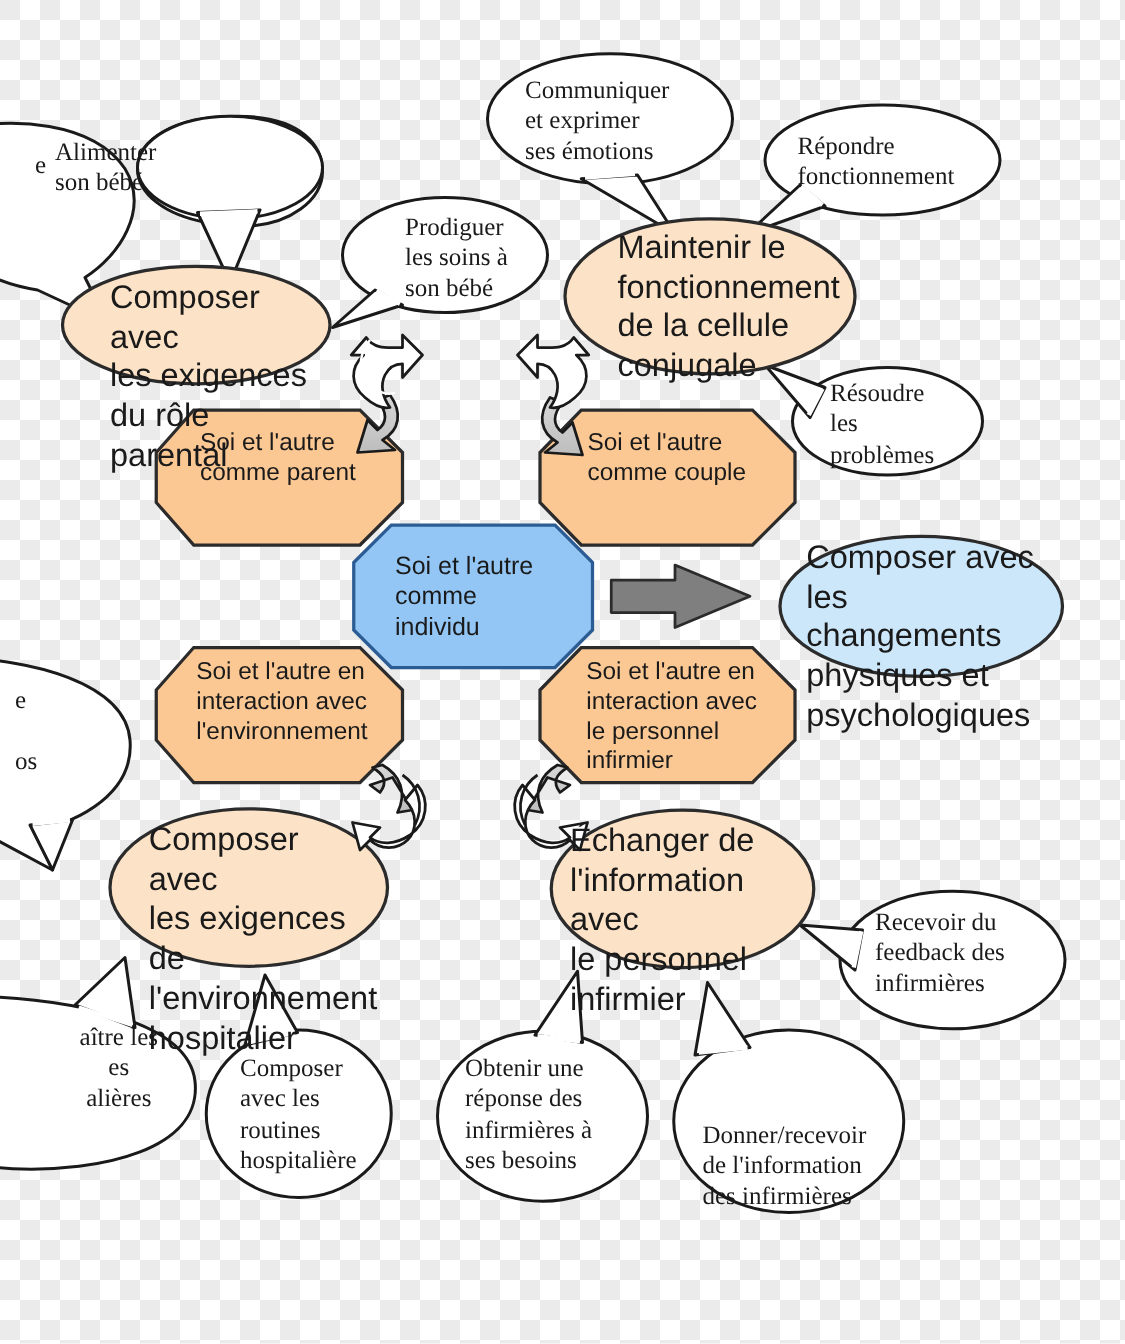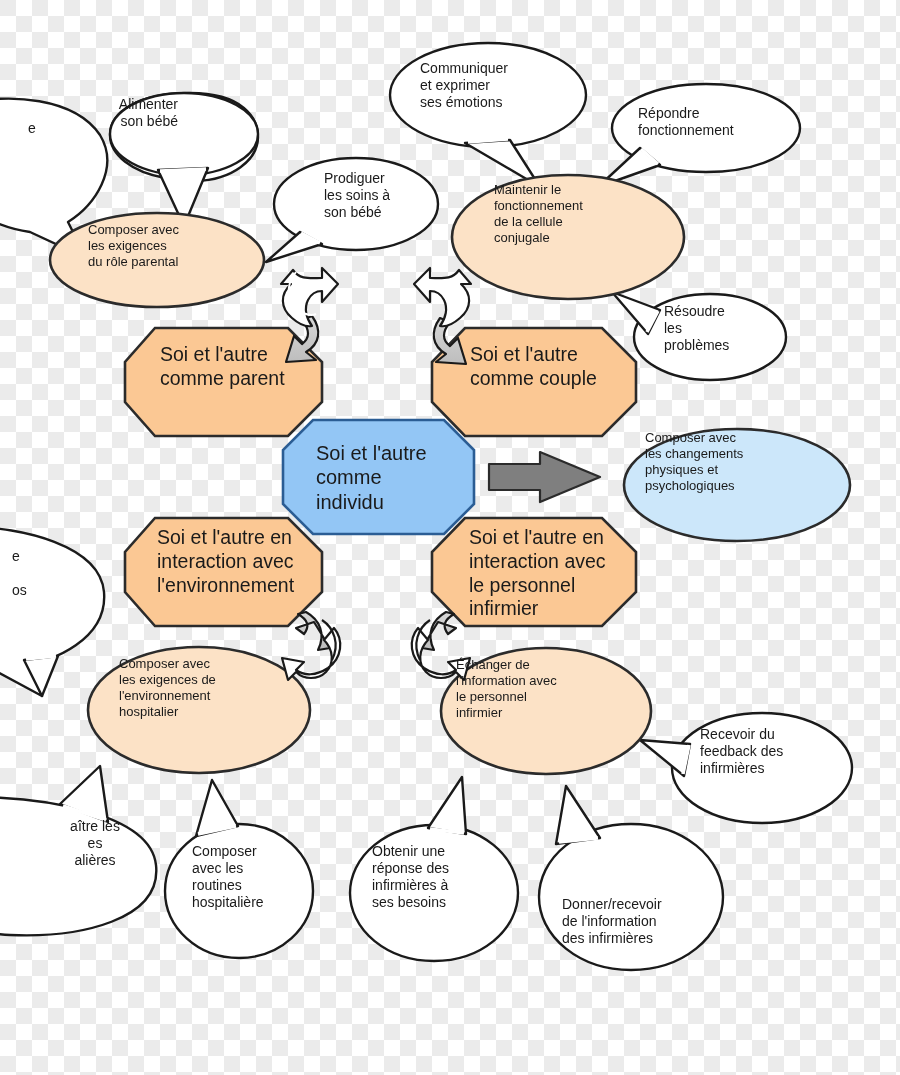--- a/index.html
+++ b/index.html
@@ -18,22 +18,22 @@
   #stage svg { position:absolute; left:0; top:0; }
 
   .node-text {
     position: absolute;
     color: #1a1a1a;
     line-height: 1.22;
     white-space: pre-line;
     pointer-events: none;
   }
   .t-oct      { font-size: 19.5px; }
-  .t-ell      { font-size: 13px; }
-  .t-bub      { font-size: 14px; }
+  .t-ell      { font-size: 26px; }
+  .t-bub      { font-size: 20px; font-family: Liberation Serif, serif; }
   .t-center   { font-size: 20px; }
 </style>
 </head>
 <body>
 
 <div id="stage">
 
   <svg width="900" height="1075" viewBox="0 0 900 1075">
     <defs>
 
@@ -162,21 +162,21 @@
                L 456 672 C 448 680 434 680 426 672 C 418 664 418 650 428 640 Z" fill="#ffffff" stroke="#1a1a1a" stroke-width="2.2" stroke-linejoin="round"></path>
       <path d="M 430 620 C 418 628 412 644 420 660" fill="none" stroke="#1a1a1a" stroke-width="2.2"></path>
     </g>
 
     <polygon points="489,464 540,464 540,452 600,477 540,502 540,490 489,490" fill="#7f7f7f" stroke="#2b2b2b" stroke-width="2.2" stroke-linejoin="round"></polygon>
 
   </svg>
 
   <div class="node-text t-bub" style="left:28px; top:120px; width:70px; text-align:left;">e</div>
 
-  <div class="node-text t-bub" style="left:44px; top:96px; width:134px; text-align:right;">Alimenter
+  <div class="node-text t-bub" style="left:44px; top:110px; width:134px; text-align:left;">Alimenter
 son bébé</div>
 
   <div class="node-text t-bub" style="left:292px; top:170px; width:130px; text-align:left;margin-left:32px;">Prodiguer
 les soins à
 son bébé</div>
 
   <div class="node-text t-bub" style="left:420px; top:60px; width:160px; text-align:left;">Communiquer
 et exprimer
 ses émotions</div>
 

